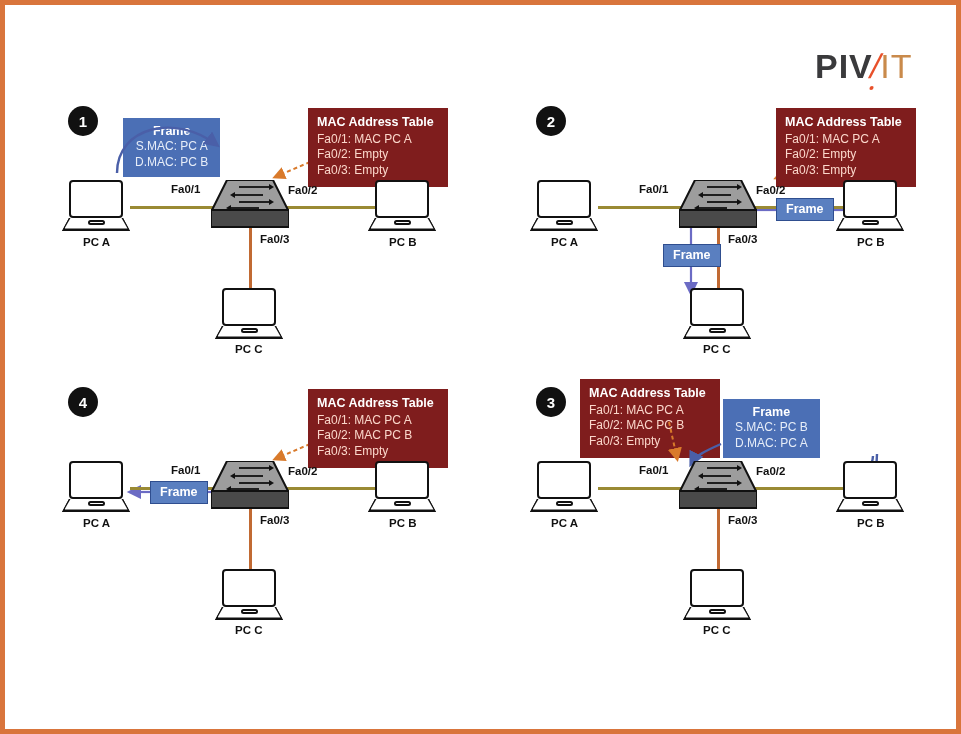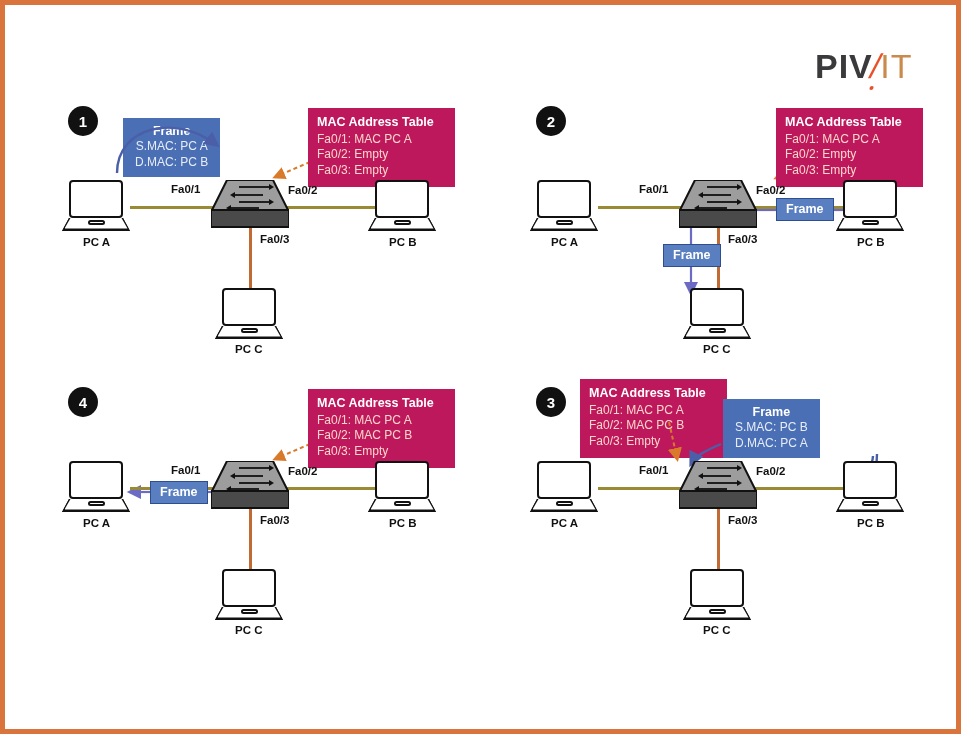--- a/index.html
+++ b/index.html
@@ -121,22 +121,22 @@
   
   .port {
     position: absolute;
     font-size: 11.5px; font-weight: bold; color: #111;
     white-space: nowrap;
   }
 
   
   .mac-table {
     position: absolute;
-    background: #be185d;
-    padding: 6px 21px 8px 9px;
+    background: #7f1d1d;
+    padding: 6px 14px 8px 9px;
     line-height: 1.32;
     white-space: nowrap;
   }
   .mac-table .mt-title {
     color: #ffffff; font-weight: bold; font-size: 12.5px;
     margin-bottom: 1px;
   }
   .mac-table .mt-row { color: #FBD7CB; font-size: 12px; }
 
   

